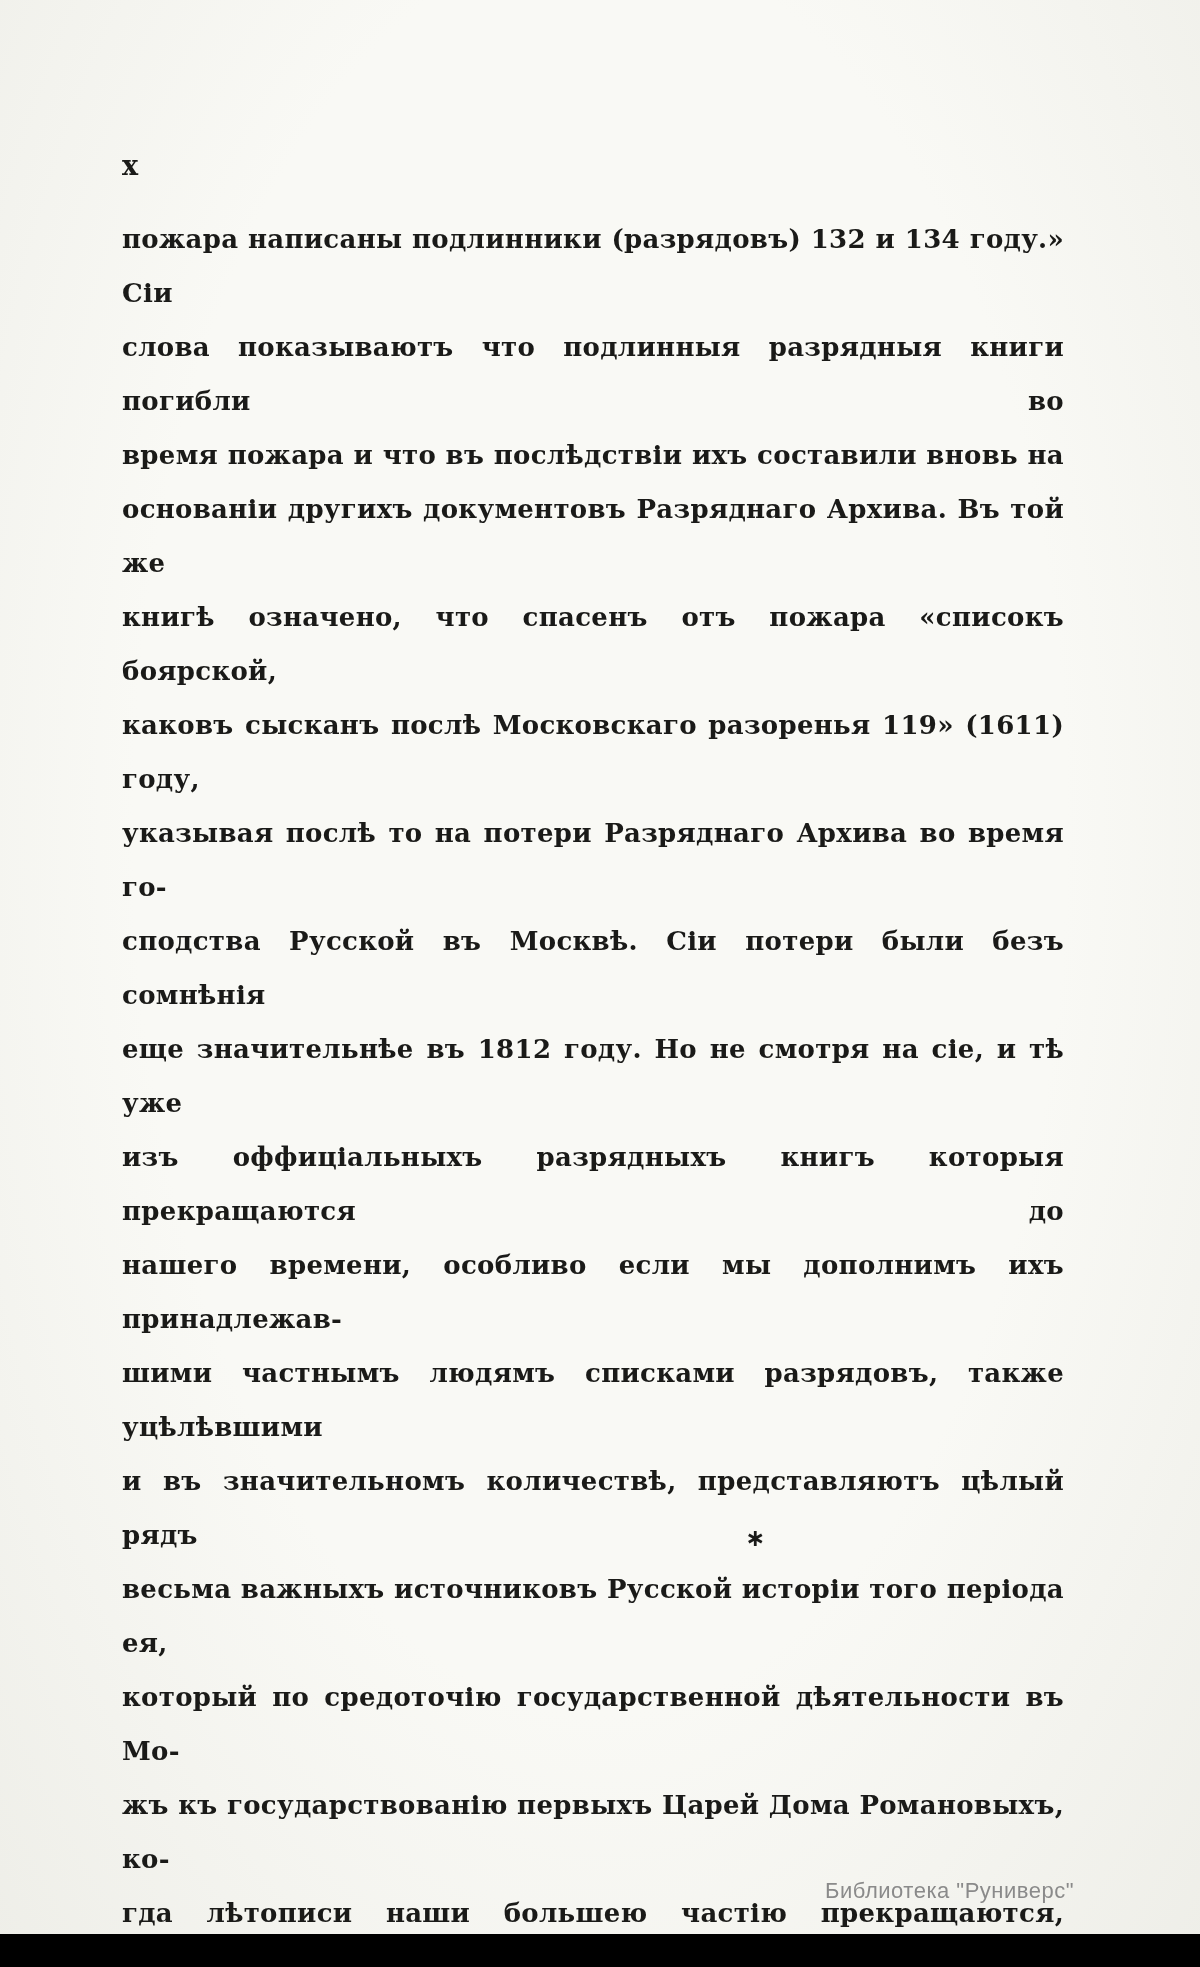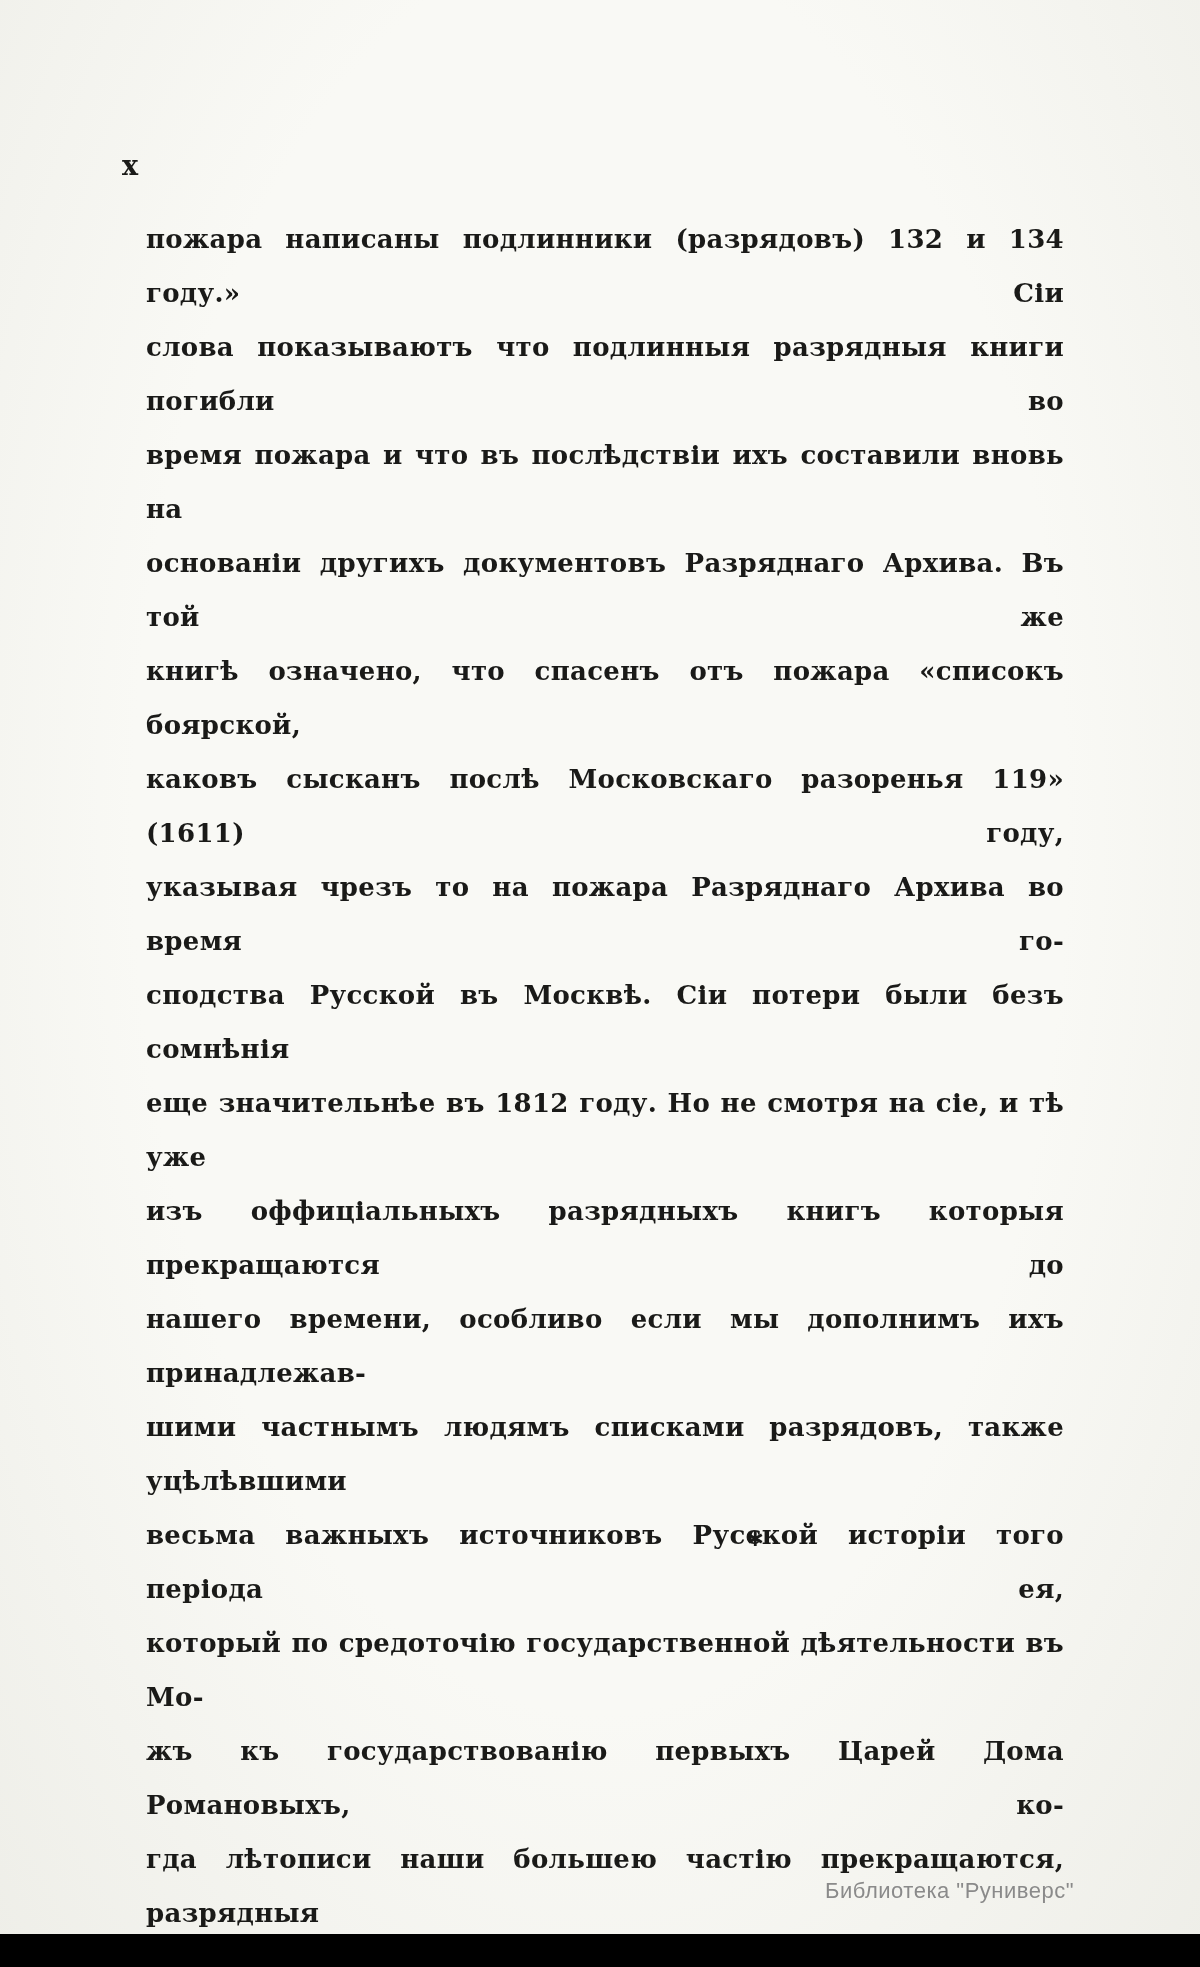--- a/index.html
+++ b/index.html
@@ -34,21 +34,20 @@
   .para { margin: 0; }
   .line {
     font-size: 26px;
     line-height: 54px;
     font-weight: bold;
     letter-spacing: 0.3px;
     text-align: justify;
     text-align-last: justify;
     -moz-text-align-last: justify;
     white-space: normal;
-    margin-left: 24px;
   }
   .printers-mark {
     position: absolute;
     left: 745px;
     top: 1524px;
     font-size: 24px;
     font-weight: bold;
     color: var(--text, #1a1a18);
     font-family: "DejaVu Sans", sans-serif;
   }
@@ -77,26 +76,27 @@
 <div class="page-number">x</div>
 
 <div class="text-block">
     <div class="para">
       <div class="line">пожара написаны подлинники (разрядовъ) 132 и 134 году.» Сіи</div>
       <div class="line">слова показываютъ что подлинныя разрядныя книги погибли во</div>
       <div class="line">время пожара и что въ послѣдствіи ихъ составили вновь на</div>
       <div class="line">основаніи другихъ документовъ Разряднаго Архива. Въ той же</div>
       <div class="line">книгѣ означено, что спасенъ отъ пожара «списокъ боярской,</div>
       <div class="line">каковъ сысканъ послѣ Московскаго разоренья 119» (1611) году,</div>
-      <div class="line">указывая чрезъ то на пожара Разряднаго Архива во время го-</div>
+      <div class="line">указывая послѣ то на потери Разряднаго Архива во время го-</div>
       <div class="line">сподства Русской въ Москвѣ. Сіи потери были безъ сомнѣнія</div>
       <div class="line">еще значительнѣе въ 1812 году. Но не смотря на сіе, и тѣ уже</div>
       <div class="line">изъ оффиціальныхъ разрядныхъ книгъ которыя прекращаются до</div>
       <div class="line">нашего времени, особливо если мы дополнимъ ихъ принадлежав-</div>
       <div class="line">шими частнымъ людямъ списками разрядовъ, также уцѣлѣвшими</div>
+      <div class="line">и въ значительномъ количествѣ, представляютъ цѣлый рядъ</div>
       <div class="line">весьма важныхъ источниковъ Русской исторіи того періода ея,</div>
       <div class="line">который по средоточію государственной дѣятельности въ Мо-</div>
       <div class="line">жъ къ государствованію первыхъ Царей Дома Романовыхъ, ко-</div>
       <div class="line">гда лѣтописи наши большею частію прекращаются, разрядныя</div>
     </div>
   </div>
 
 <div class="printers-mark">∗</div>
 
 <div class="footer">Библиотека "Руниверс"</div>

